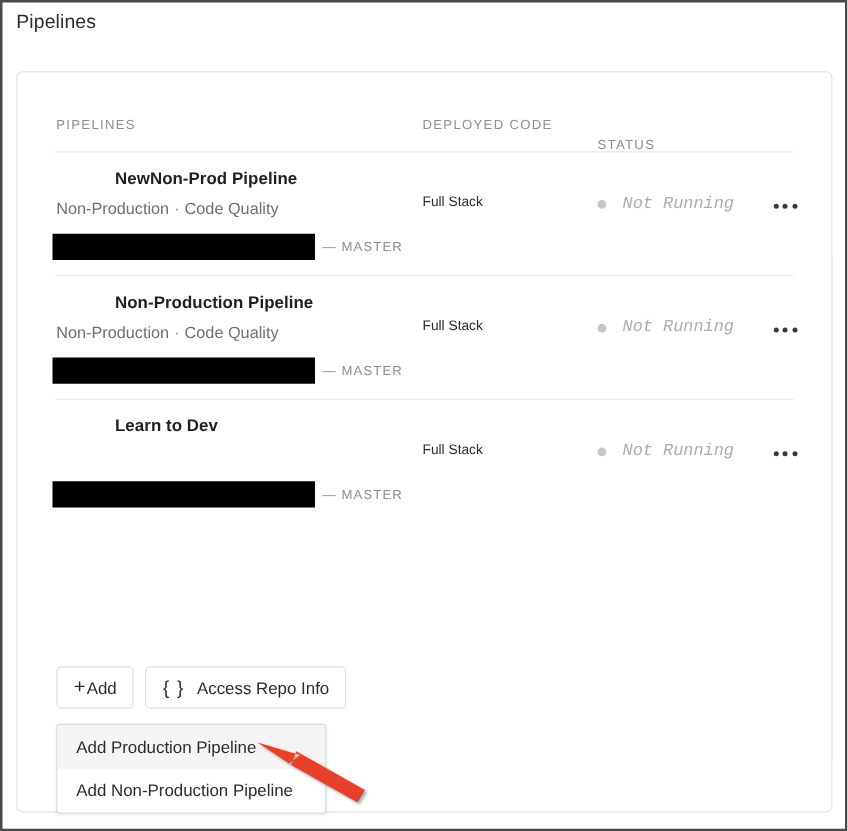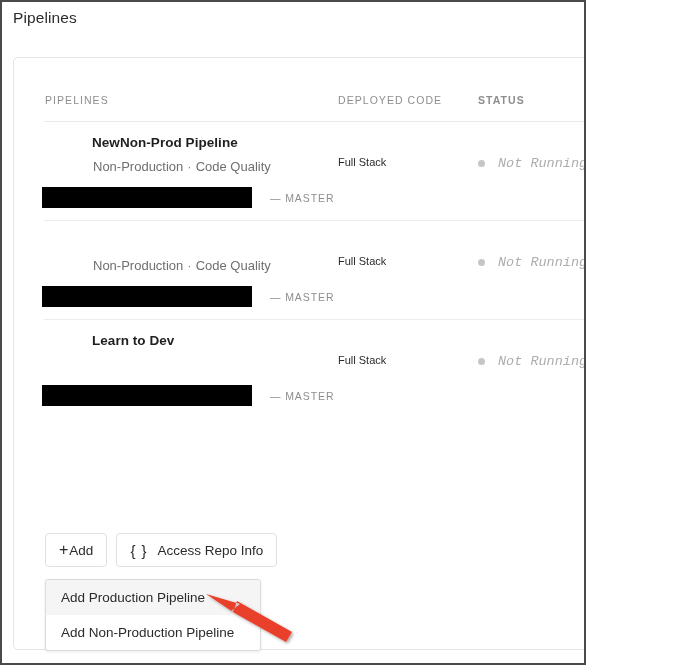--- a/index.html
+++ b/index.html
@@ -8,21 +8,21 @@
     background: #ffffff;
   }
   body {
     width: 678px;
     height: 665px;
     font-family: "Liberation Sans", sans-serif;
     -webkit-font-smoothing: antialiased;
   }
   #screen {
     position: relative;
-    width: 586px;
+    width: 678px;
     height: 665px;
     box-sizing: border-box;
     border: 2px solid #4a4a4a;
     background: #ffffff;
     overflow: hidden;
   }
 
   
   .page-title {
     position: absolute;
@@ -57,21 +57,21 @@
   .th {
     position: absolute;
     font-size: 10.5px;
     letter-spacing: 1.05px;
     color: #8e8e8e;
     text-transform: uppercase;
     white-space: nowrap;
   }
   .th-pipelines { left: 31px; top: 0; }
   .th-deployed  { left: 324px; top: 0; }
-  .th-status    { left: 464px; top: 0; font-weight: bold; }
+  .th-status    { left: 464px; top: 16px; }
 
   .head-rule {
     position: absolute;
     left: 30px;
     top: 63px;
     width: 591px;
     height: 1px;
     background: #e9e9e9;
   }
 
@@ -106,35 +106,33 @@
     white-space: nowrap;
     padding-left: 47px;
   }
   .pl-meta {
     position: absolute;
     left: 31px;
     top: 37px;
     font-size: 13px;
     color: #6f6f6f;
     white-space: nowrap;
-    margin-left: 48px;
   }
   .pl-meta .dotsep {
     padding: 0 4px;
     color: #8b8b8b;
   }
 
   .redact-line {
     position: absolute;
     left: 28px;
     top: 65px;
     height: 21px;
     display: flex;
     align-items: center;
-    gap: 12px;
   }
   .redact-bar {
     width: 210px;
     height: 21px;
     background: #000000;
   }
   .branch {
     margin-left: 6px;
     font-size: 10.5px;
     letter-spacing: 0.9px;
@@ -304,20 +302,21 @@
       </div>
       <div class="kebab">
           <i></i>
           <i></i>
           <i></i>
         </div>
       <div class="row-rule"></div>
     </div>
 
     <div class="row row-1">
+      <div class="pl-name">Non-Production Pipeline</div>
       <div class="pl-meta">
         <span>Non-Production</span><span class="dotsep">·</span><span>Code Quality</span>
       </div>
       <div class="redact-line">
         <span class="redact-bar"></span>
         <span class="branch">— MASTER</span>
       </div>
       <div class="pl-deployed">Full Stack</div>
       <div class="pl-status">
         <span class="status-dot" style="background: rgb(198, 198, 198);"></span>

